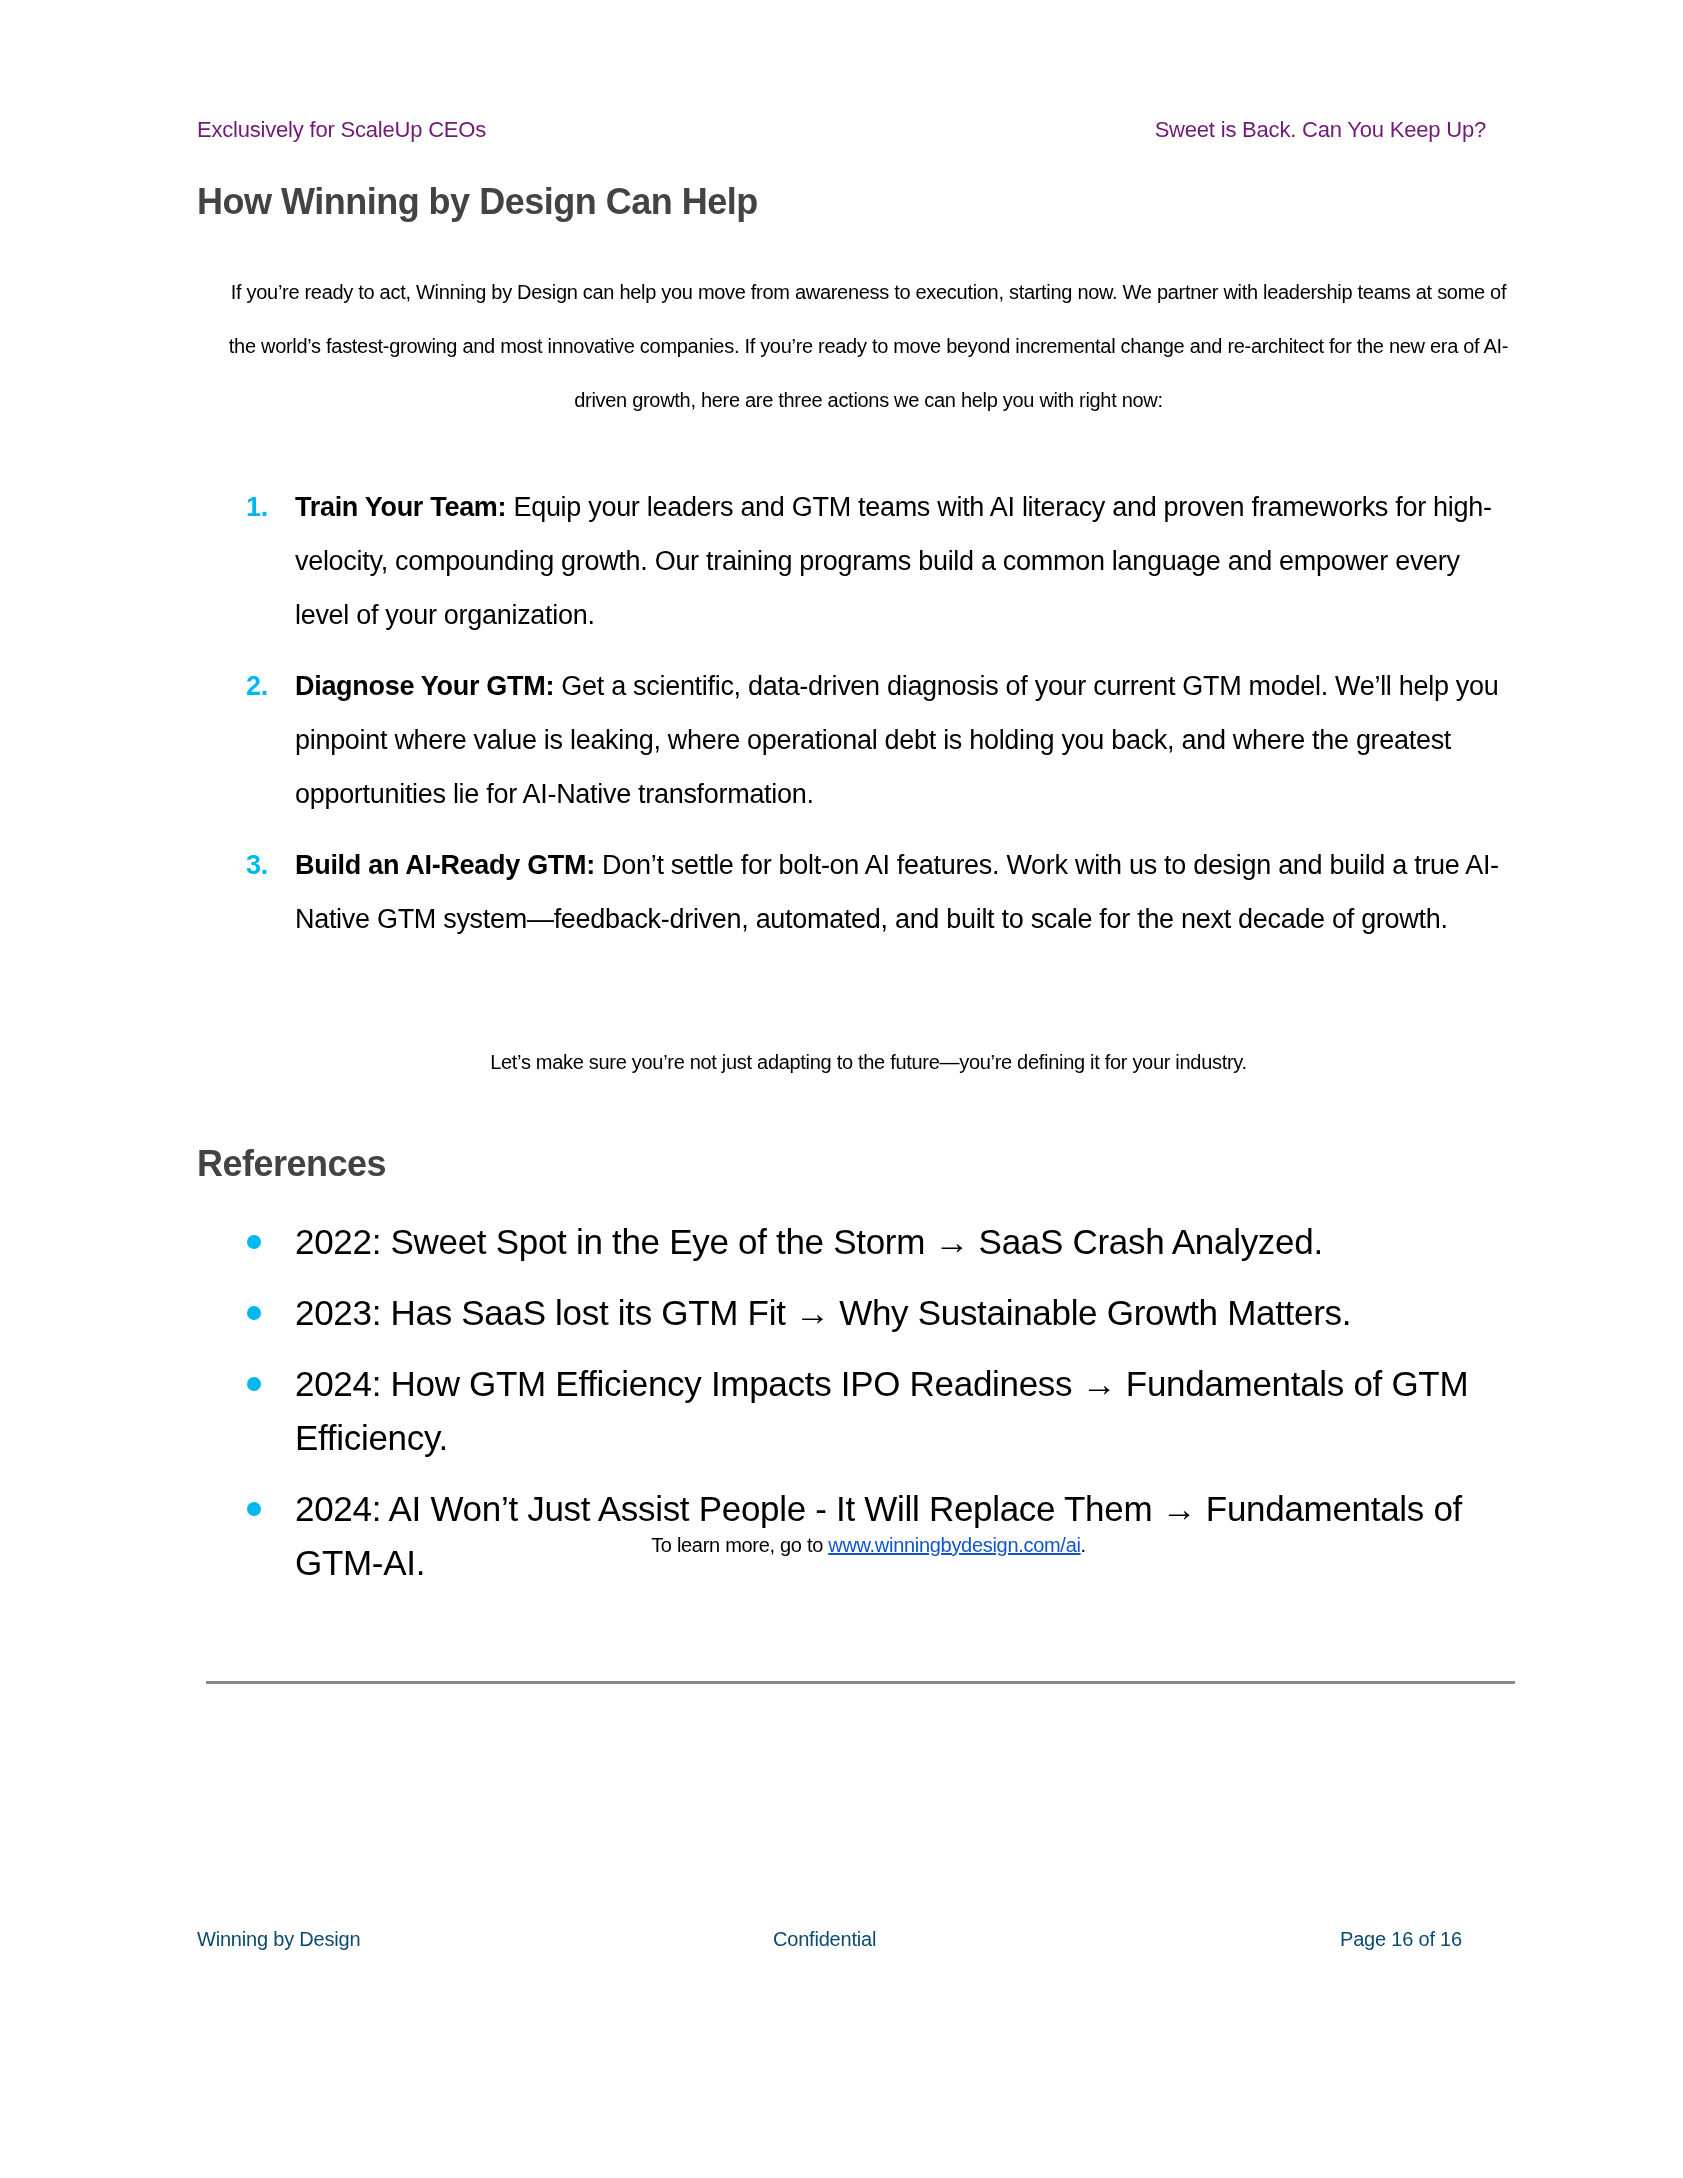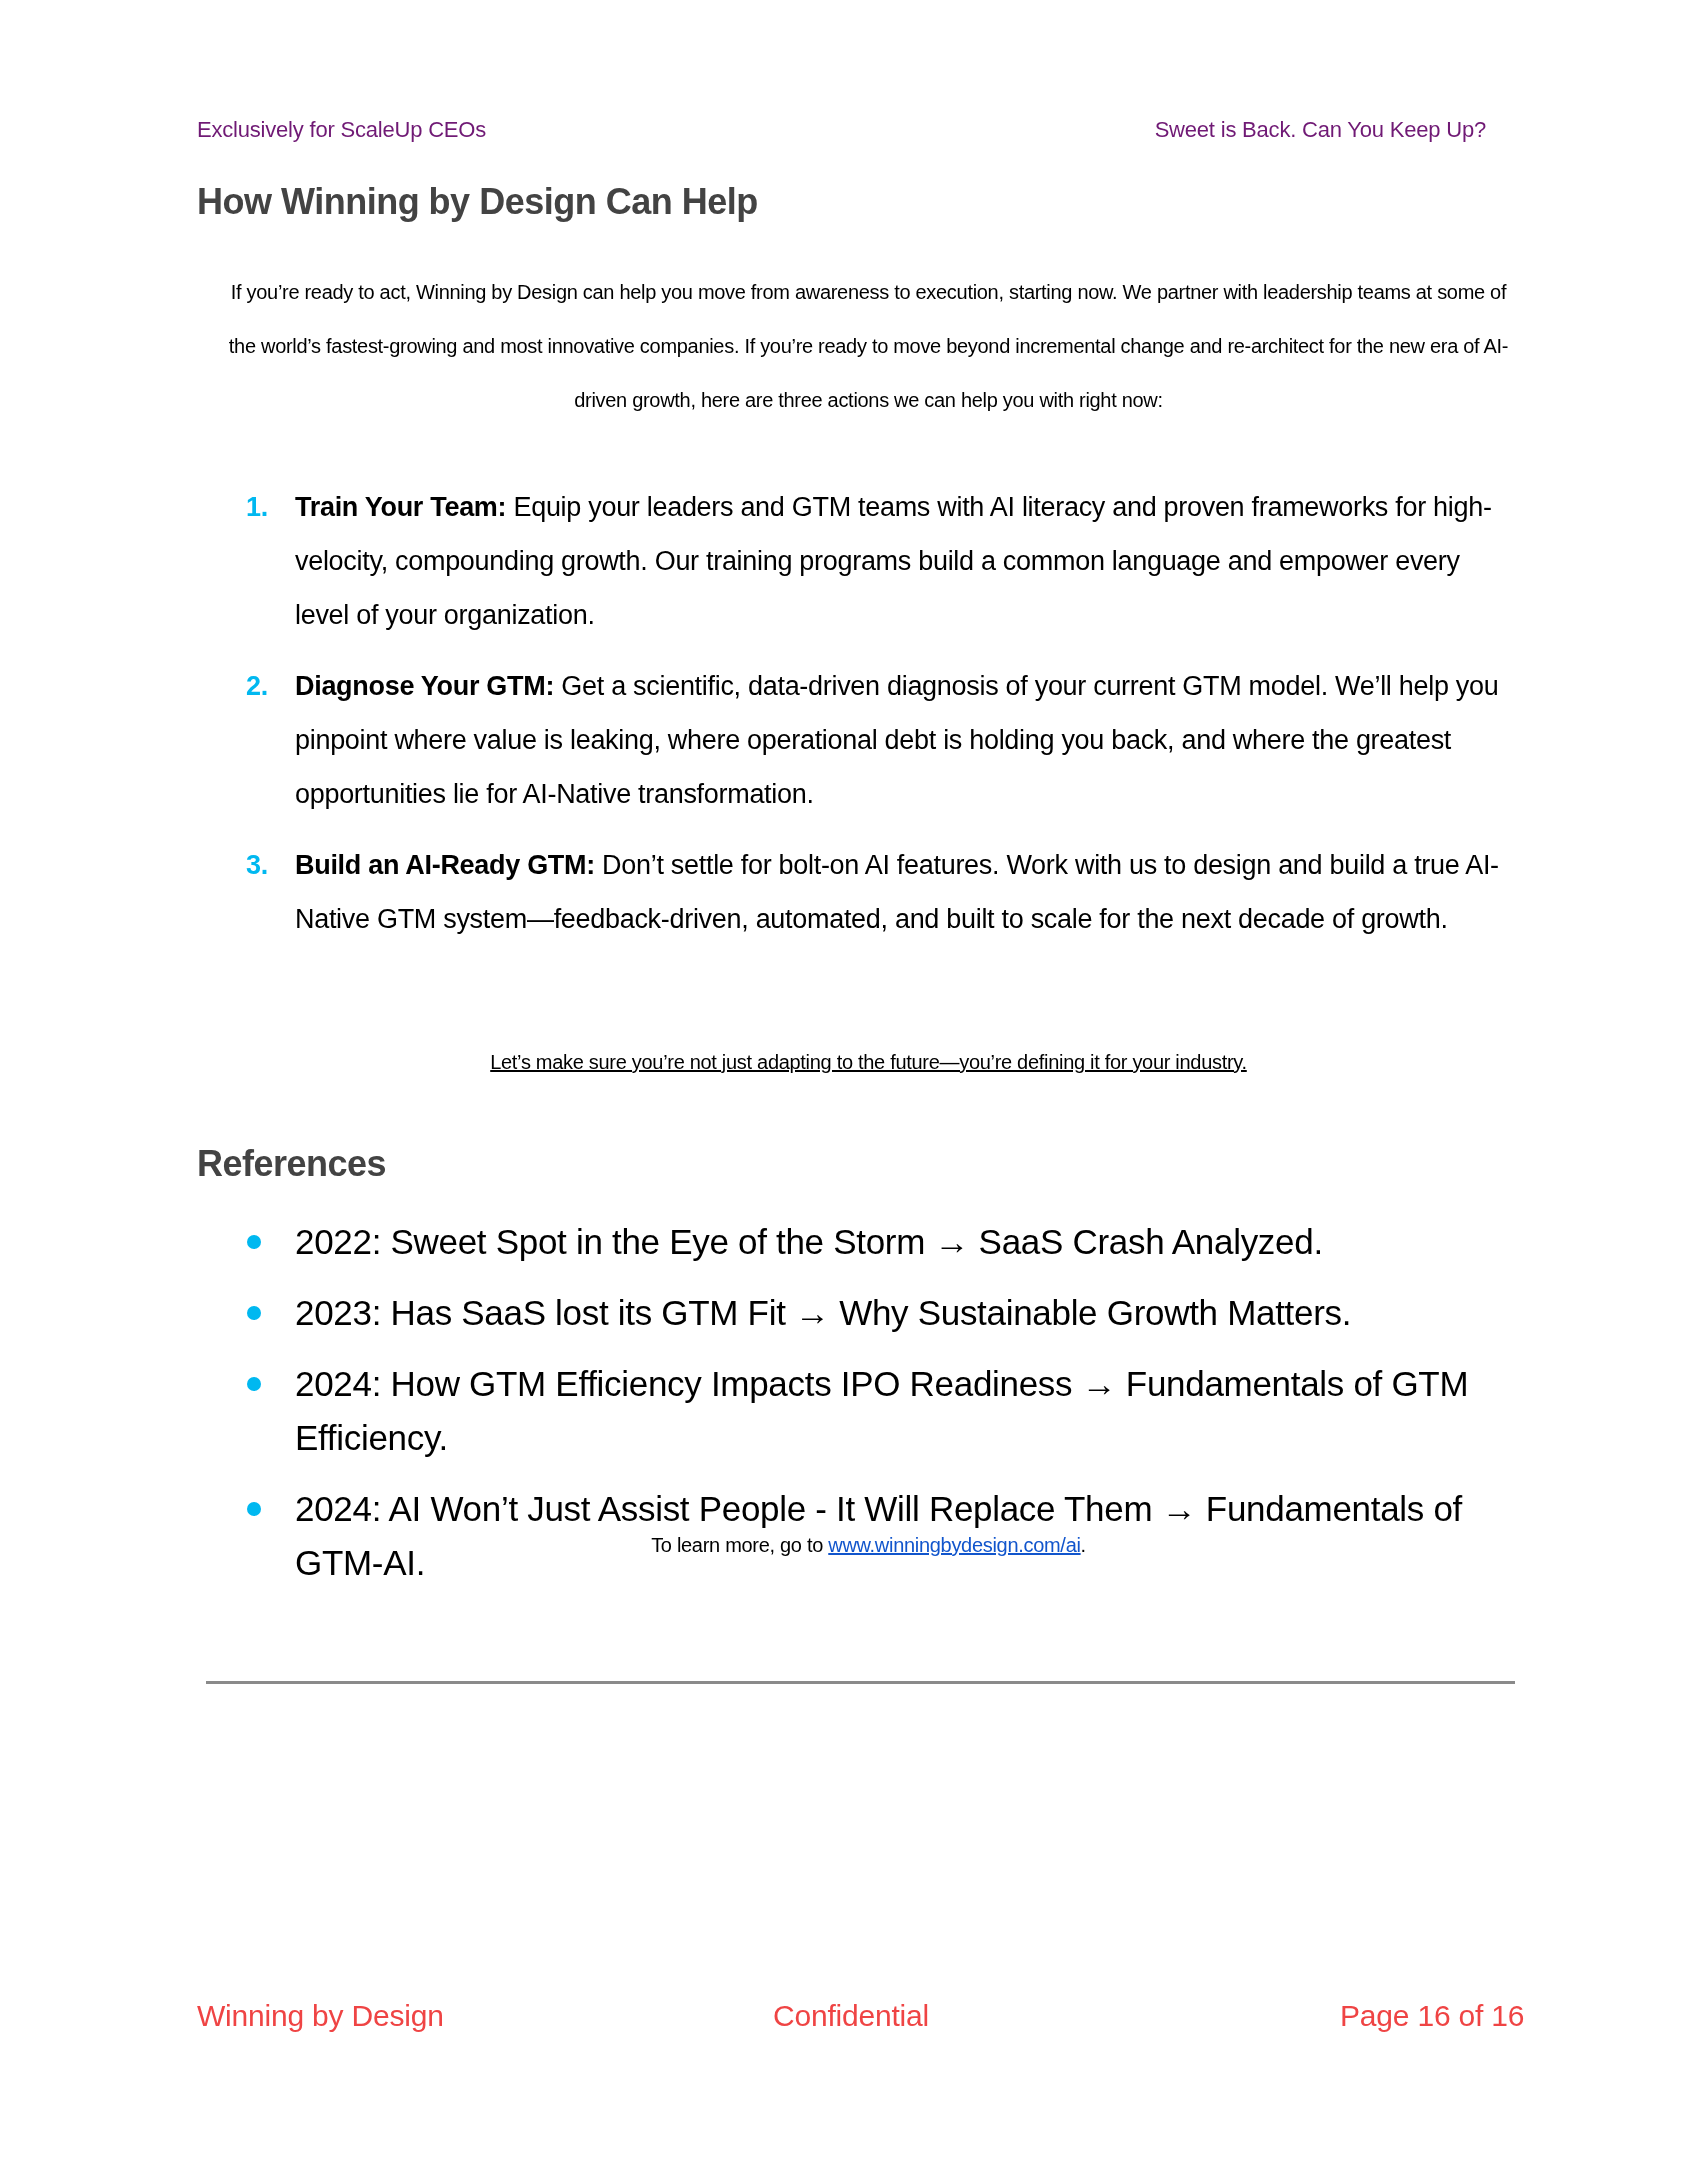--- a/index.html
+++ b/index.html
@@ -23,21 +23,21 @@
     .onum { position: absolute; left: 49px; top: 0; color: #00B8F0; font-weight: bold; }
     .olabel { font-weight: bold; }
     .ulist { position: absolute; left: 197px; width: 1307px; margin: 0; padding: 0; list-style: none; }
     .uitem { position: relative; padding-left: 98px; font-size: 35px; line-height: 54px; letter-spacing: -0.3px; margin-bottom: 17px; }
     .bullet {
       position: absolute; left: 50px; top: 20px; width: 14px; height: 14px;
       border-radius: 50%; background: #00B8F0;
     }
     a.link { color: #1155CC; text-decoration: underline; }
     .divider { position: absolute; left: 206px; top: 1681px; width: 1309px; height: 3px; background: #8a8a8a; }
-    .ftr { position: absolute; top: 1999px; font-size: 30px; color: #ef4444; letter-spacing: -0.2px; }
+    .ftr { position: absolute; top: 1928px; font-size: 20px; color: #0c4a6e; letter-spacing: -0.2px; }
     .ftr-left { left: 197px; }
     .ftr-center { left: 773px; }
     .ftr-right { left: 1340px; }
   </style>
 </head>
 <body>
 
 <div class="hdr hdr-left">Exclusively for ScaleUp CEOs</div>
 <div class="hdr hdr-right">Sweet is Back. Can You Keep Up?</div>
 
@@ -53,21 +53,21 @@
   <li class="oitem" style="margin-bottom:17px;">
     <span class="onum">2.</span>
     <span class="olabel">Diagnose Your GTM:</span><span> Get a scientific, data-driven diagnosis of your current GTM model. We’ll help you pinpoint where value is leaking, where operational debt is holding you back, and where the greatest opportunities lie for AI-Native transformation.</span>
   </li>
   <li class="oitem">
     <span class="onum">3.</span>
     <span class="olabel">Build an AI-Ready GTM:</span><span> Don’t settle for bolt-on AI features. Work with us to design and build a true AI-Native GTM system—feedback-driven, automated, and built to scale for the next decade of growth.</span>
   </li>
 </ol>
 
-<p class="para" style="top:1017px;text-decoration:underline;">Let’s make sure you’re not just adapting to the future—you’re defining it for your industry.</p>
+<p class="para" style="top:1017px;">Let’s make sure you’re not just adapting to the future—you’re defining it for your industry.</p>
 
 <h2 class="h1" style="top:1143px;">References</h2>
 
 <ul class="ulist" style="top:1215px;">
   <li class="uitem">
     <span class="bullet"></span>
     <span>2022: Sweet Spot in the Eye of the Storm → SaaS Crash Analyzed.</span>
   </li>
   <li class="uitem">
     <span class="bullet"></span>

